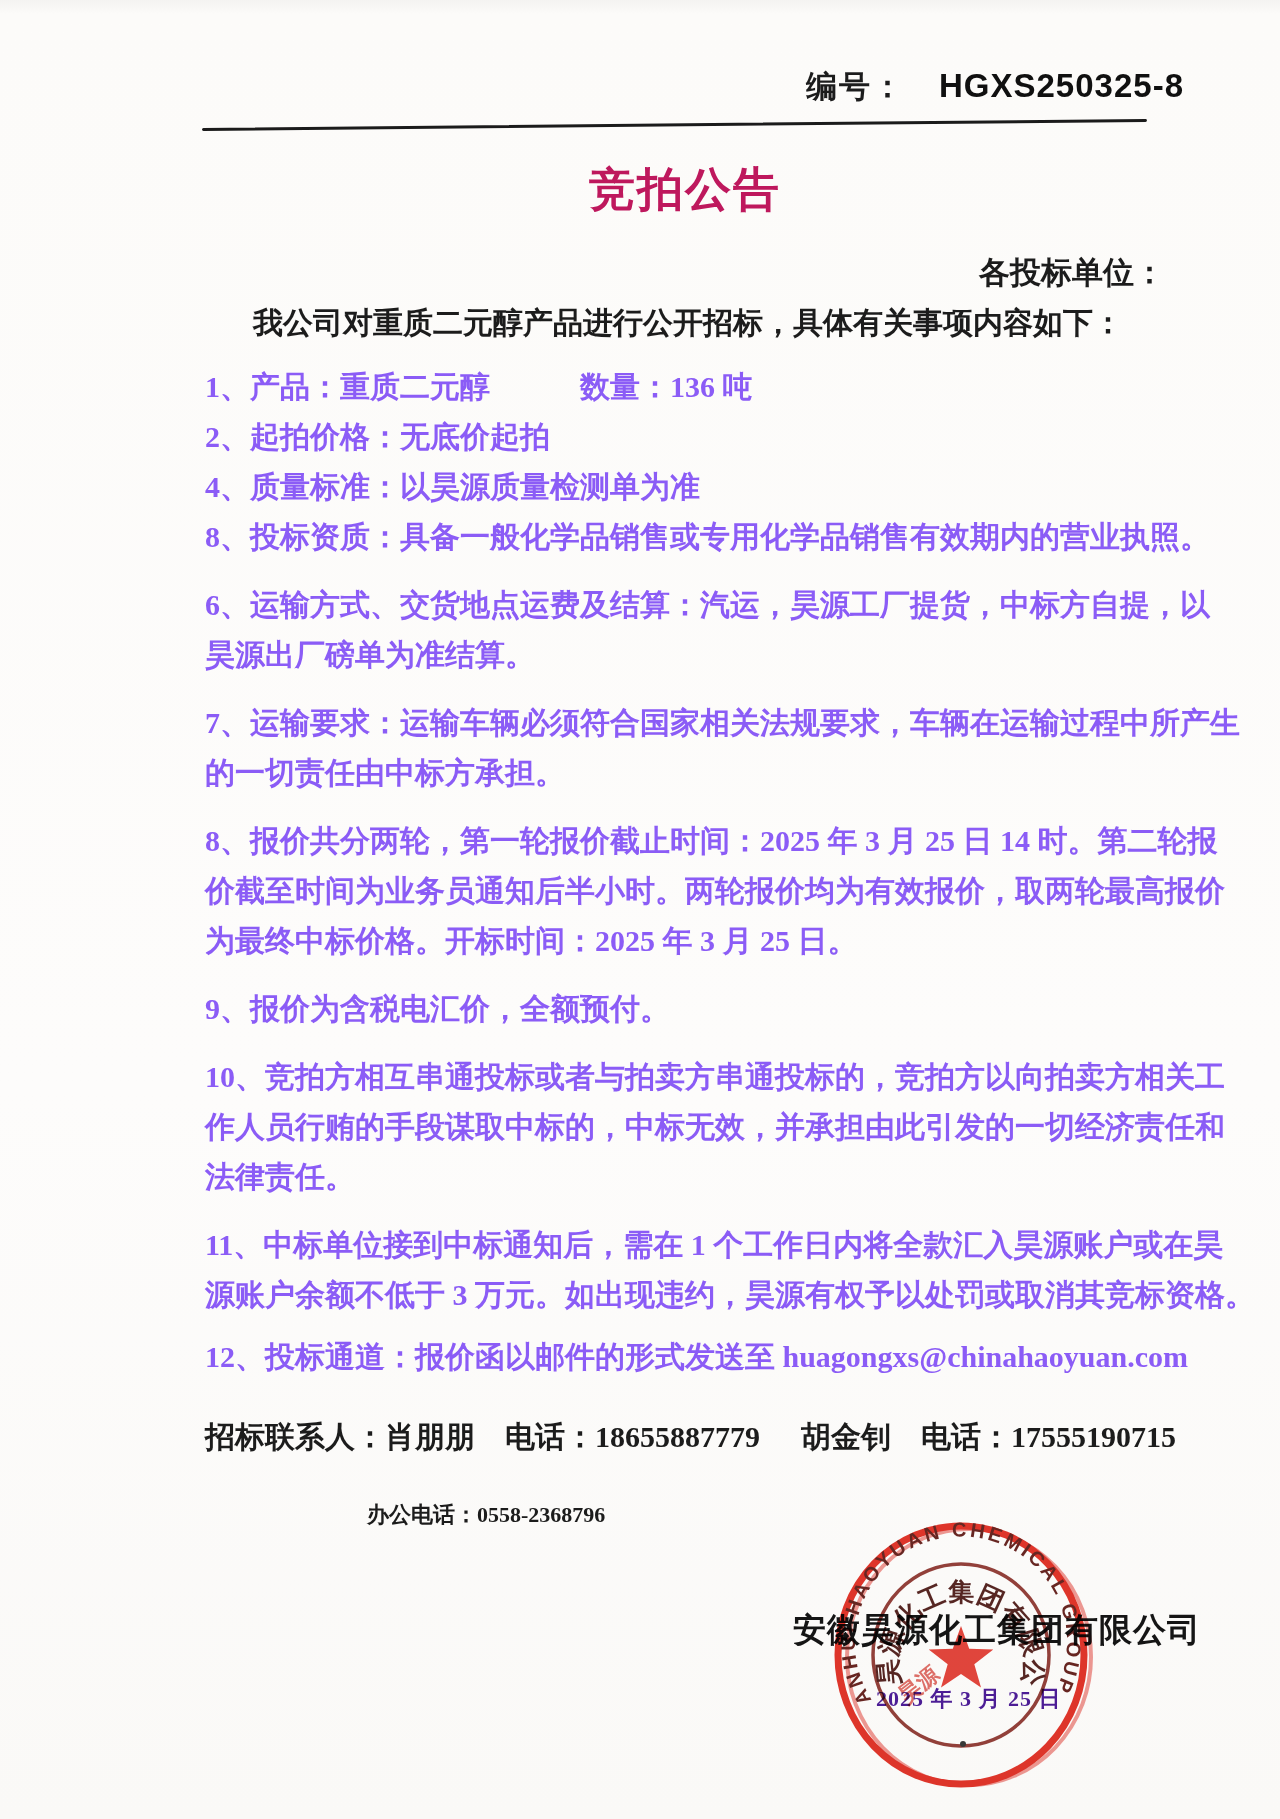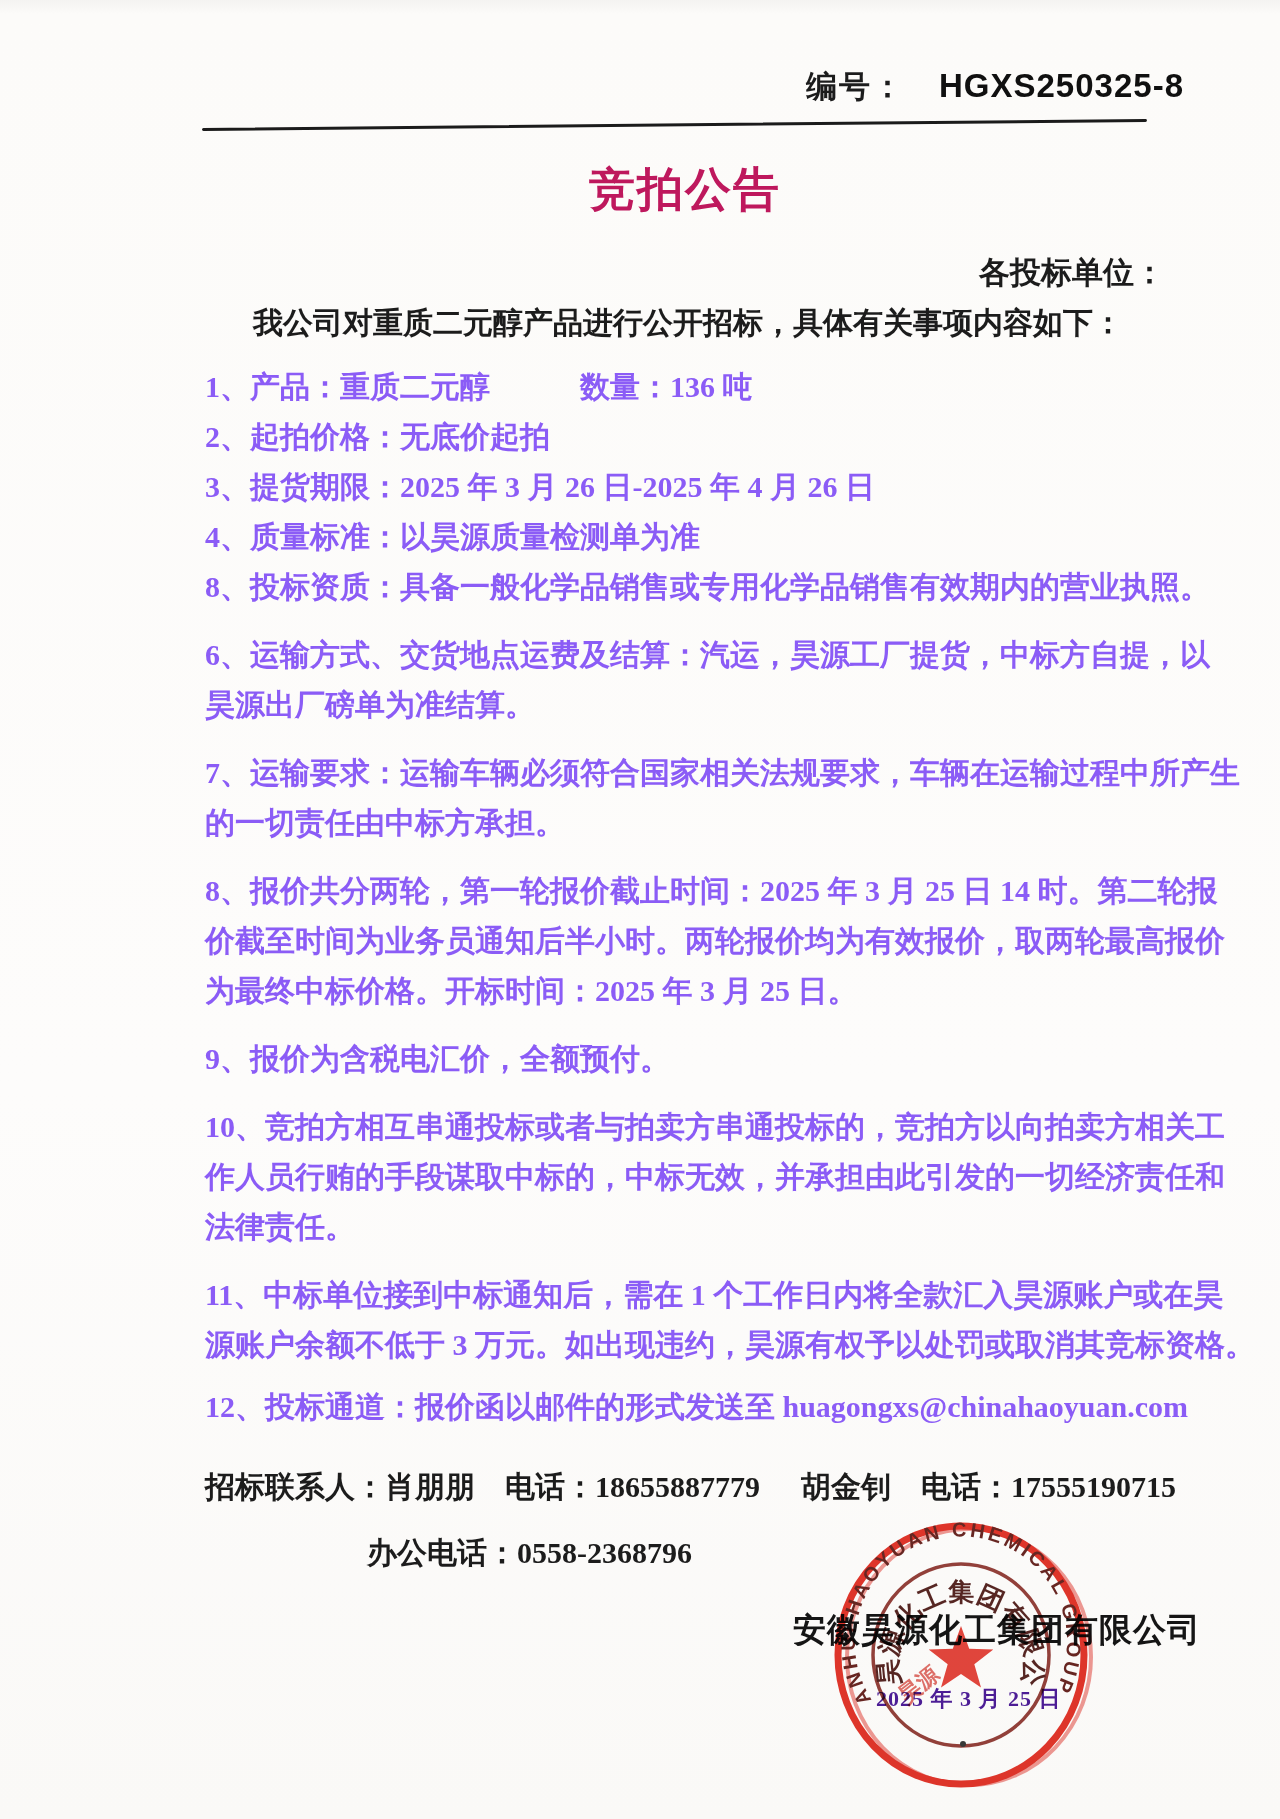--- a/index.html
+++ b/index.html
@@ -46,21 +46,21 @@
     margin:0;font-size:30px;line-height:50px;font-weight:600;
     white-space:pre;color:#8b5cf6;
   }
   .item.sp{margin-top:18px;}
   .item.sp2{margin-top:12px;}
   .contacts{
     position:relative;margin-top:30px;font-size:30px;line-height:50px;font-weight:600;
   }
   .contact-right{position:absolute;left:596px;top:0;white-space:pre;}
   .office{
-    margin:16px 0 0 162px;font-size:30px;line-height:50px;font-weight:600;
+    margin:28px 0 0 162px;font-size:22px;line-height:50px;font-weight:600;
   }
   
   .company-line{
     position:absolute;left:793px;top:1608px;font-size:33px;font-weight:700;
     letter-spacing:1px;color:#151515;white-space:pre;
   }
   .date-line{
     position:absolute;left:876px;top:1684px;font-size:22px;font-weight:600;
     letter-spacing:1px;color:#4c1d95;white-space:pre;
   }
@@ -84,21 +84,20 @@
 
   <div class="body">
     <h1 class="title">竞拍公告</h1>
 
     <p class="salutation">各投标单位：</p>
     <p class="intro">我公司对重质二元醇产品进行公开招标，具体有关事项内容如下：</p>
 
     <div class="items">
       <p class="item">1、产品：重质二元醇　　　数量：136 吨</p>
       <p class="item">2、起拍价格：无底价起拍</p>
-      <p class="item">3、提货期限：2025 年 3 月 26 日-2025 年 4 月 26 日</p>
       <p class="item">4、质量标准：以昊源质量检测单为准</p>
       <p class="item">8、投标资质：具备一般化学品销售或专用化学品销售有效期内的营业执照。</p>
       <p class="item sp">6、运输方式、交货地点运费及结算：汽运，昊源工厂提货，中标方自提，以
 昊源出厂磅单为准结算。</p>
       <p class="item sp">7、运输要求：运输车辆必须符合国家相关法规要求，车辆在运输过程中所产生
 的一切责任由中标方承担。</p>
       <p class="item sp">8、报价共分两轮，第一轮报价截止时间：2025 年 3 月 25 日 14 时。第二轮报
 价截至时间为业务员通知后半小时。两轮报价均为有效报价，取两轮最高报价
 为最终中标价格。开标时间：2025 年 3 月 25 日。</p>
       <p class="item sp">9、报价为含税电汇价，全额预付。</p>

